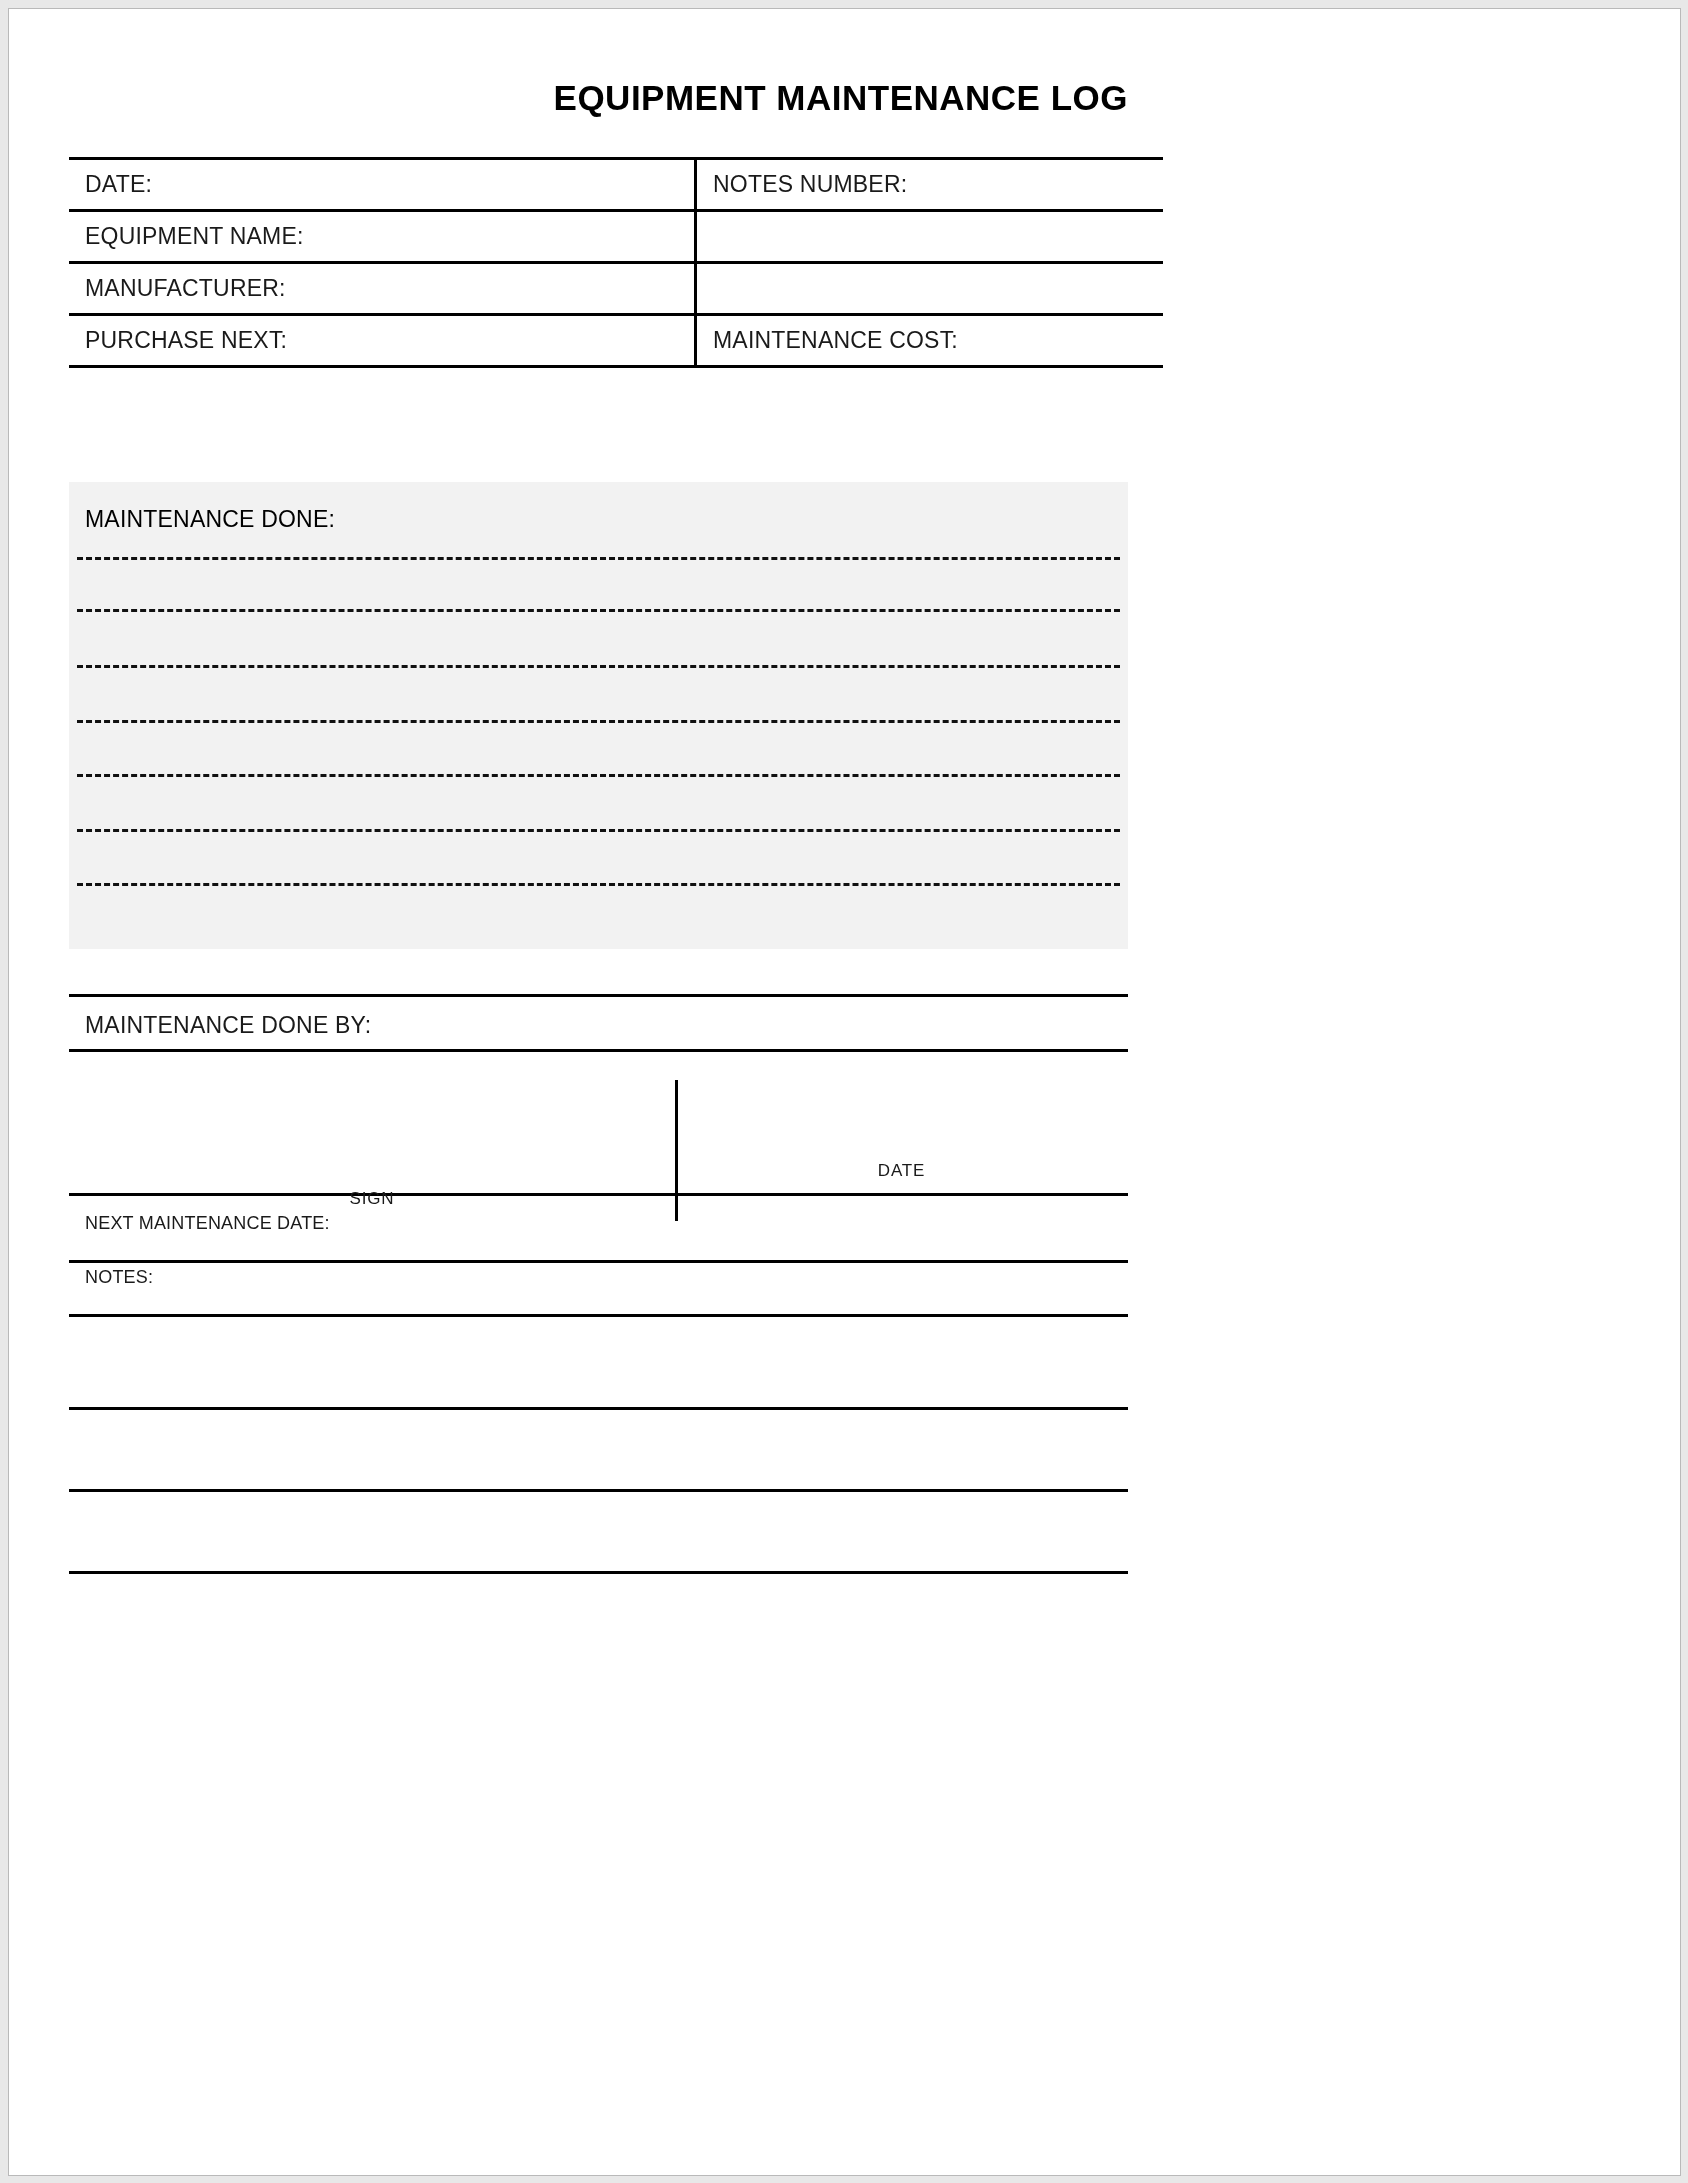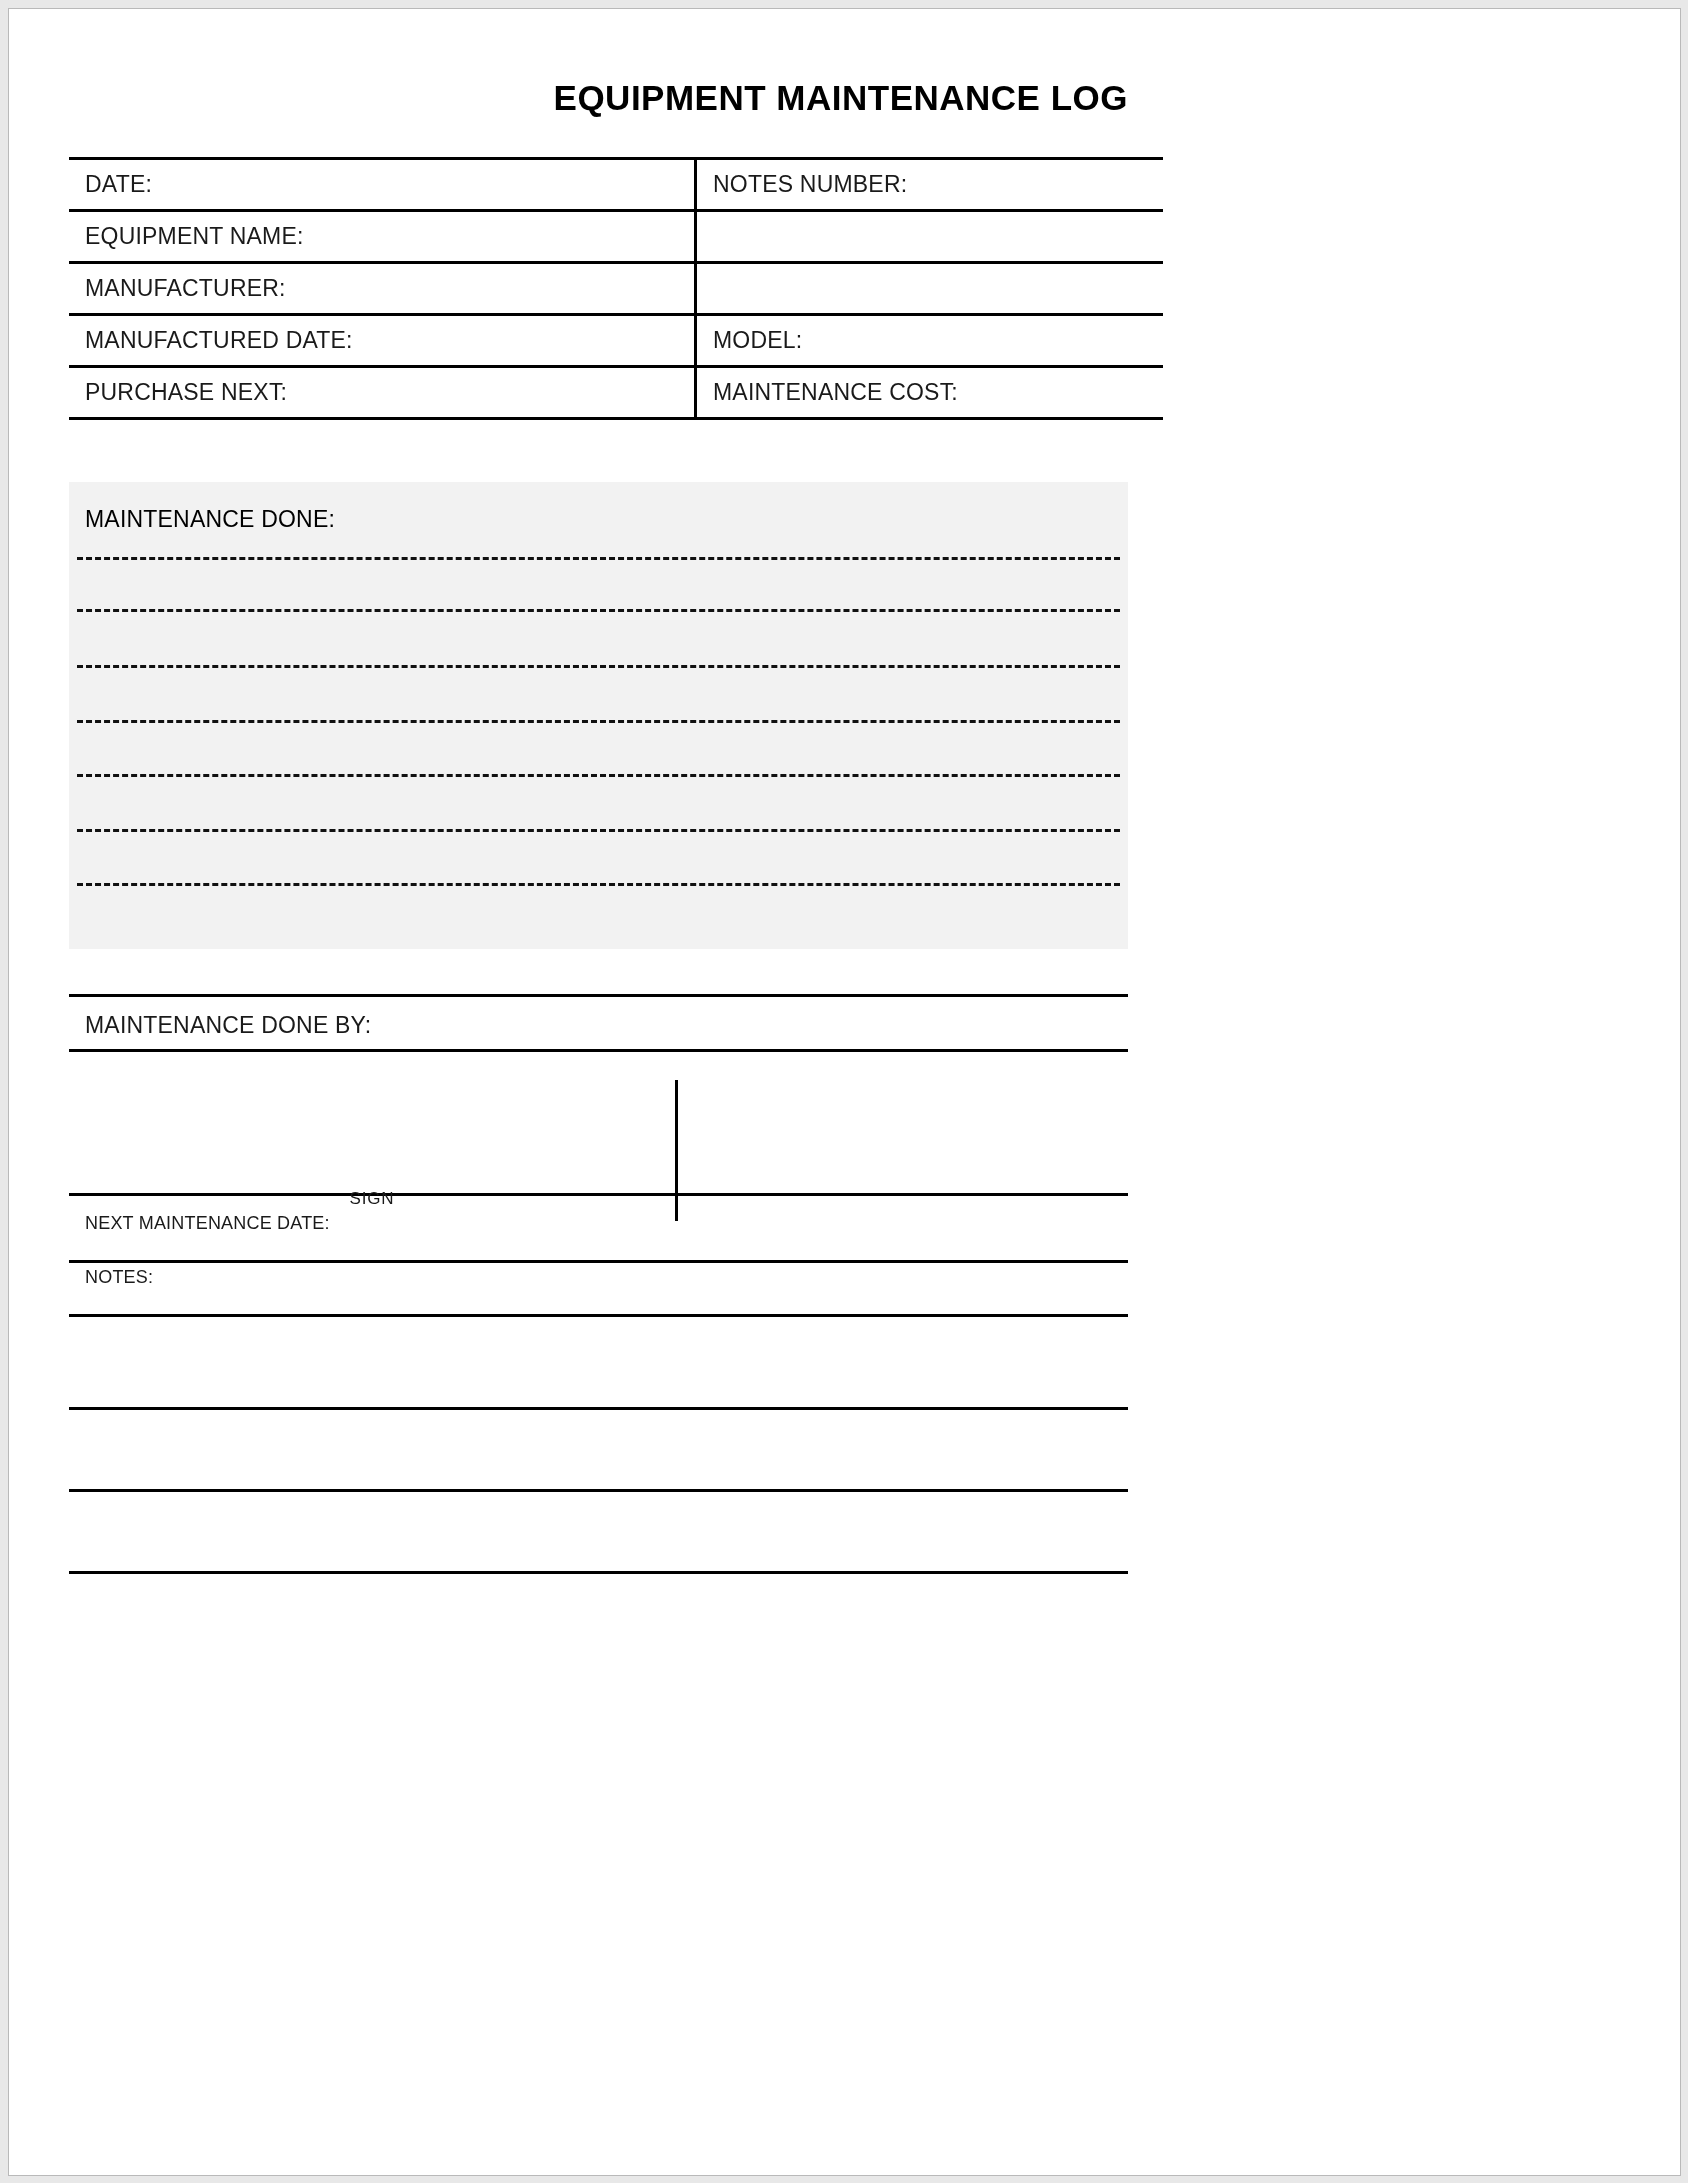--- a/index.html
+++ b/index.html
@@ -179,24 +179,20 @@
             <td class="cell-left">DATE:</td>
             <td class="cell-right">NOTES NUMBER:</td>
           </tr>
           <tr>
             <td class="cell-left">EQUIPMENT NAME:</td>
             <td class="cell-right"></td>
           </tr>
           <tr>
             <td class="cell-left">MANUFACTURER:</td>
             <td class="cell-right"></td>
-          </tr>
-          <tr>
-            <td class="cell-left">MANUFACTURED DATE:</td>
-            <td class="cell-right">MODEL:</td>
           </tr>
           <tr>
             <td class="cell-left">PURCHASE NEXT:</td>
             <td class="cell-right">MAINTENANCE COST:</td>
           </tr>
         </tbody>
       </table>
 
       <div class="md-panel">
         <div class="md-panel-label">MAINTENANCE DONE:</div>
@@ -209,20 +205,23 @@
         <div class="md-rule" style="top: 401px;"></div>
       </div>
 
       <div class="solid-rule" style="top: 985px;"></div>
       <div class="mdb-label" style="top: 1003px;">MAINTENANCE DONE BY:</div>
 
       <div class="sign-box">
         <div class="sign-cell left">
           <div class="sign-caption">SIGN</div>
         </div>
+        <div class="sign-cell right">
+          <div class="sign-caption">DATE</div>
+        </div>
       </div>
 
       <div class="field-label" style="top: 1204px;">NEXT MAINTENANCE DATE:</div>
       <div class="solid-rule" style="top: 1251px;"></div>
 
       <div class="field-label" style="top: 1258px;">NOTES:</div>
       <div class="solid-rule" style="top: 1305px;"></div>
       <div class="solid-rule" style="top: 1398px;"></div>
       <div class="solid-rule" style="top: 1480px;"></div>
       <div class="solid-rule" style="top: 1562px;"></div>

